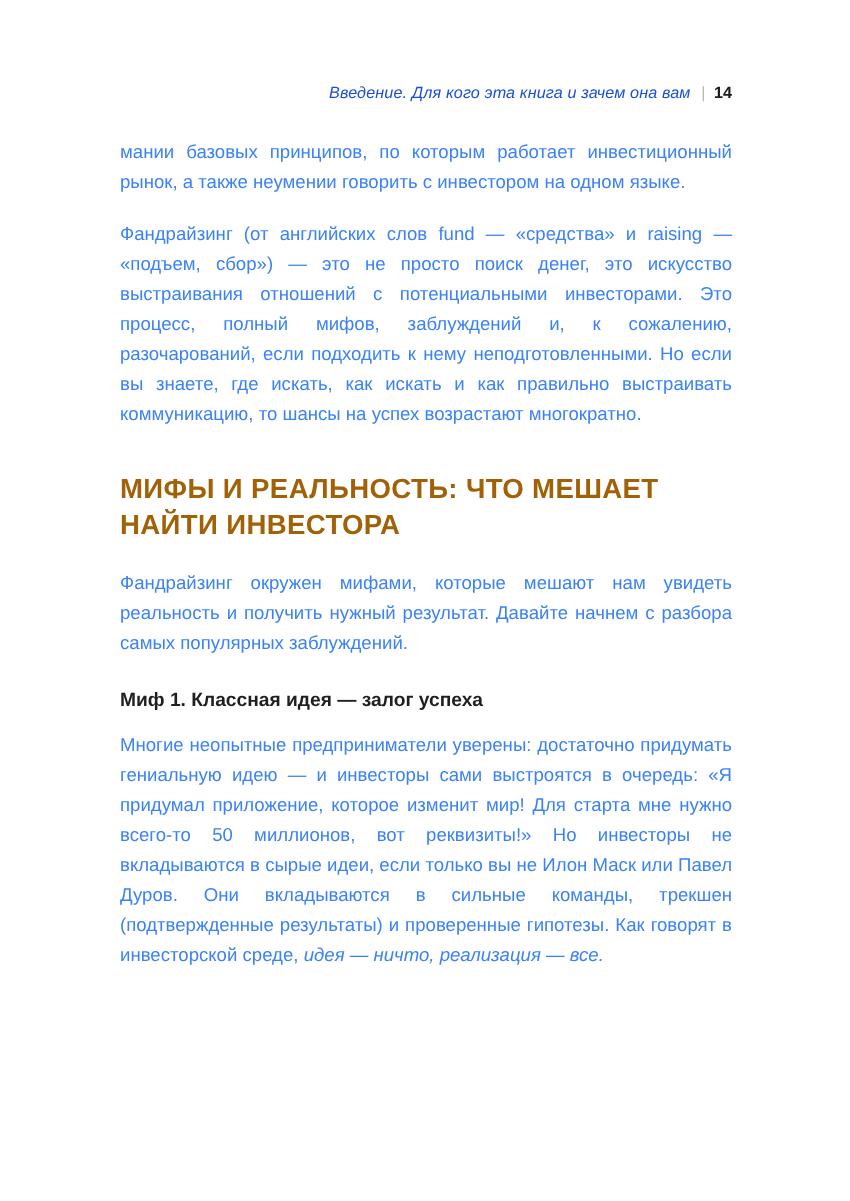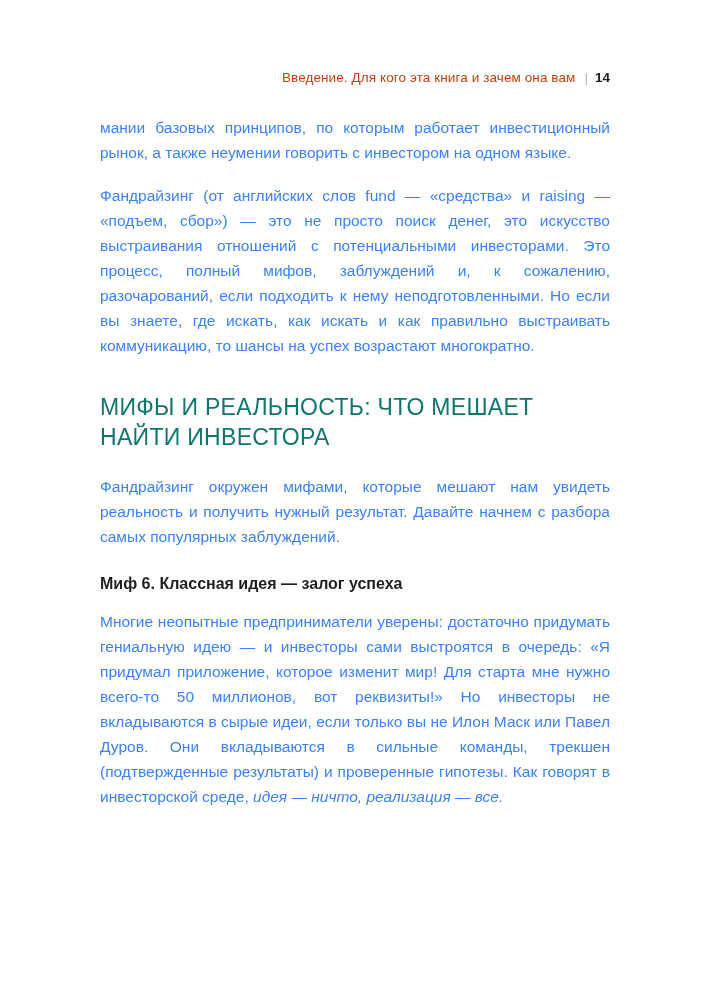--- a/index.html
+++ b/index.html
@@ -20,22 +20,23 @@
   .running-head {
     display: flex;
     justify-content: flex-end;
     align-items: baseline;
     font-size: 13.5px;
     color: #4a4a4a;
     margin-bottom: 30px;
     white-space: nowrap;
   }
   .running-head .running-title {
-    color: #c2410c;
+    color: #1d4ed8;
     letter-spacing: 0.1px;
+    font-style: italic;
   }
   .running-head .sep {
     color: #b9b9b9;
     margin: 0 7px 0 9px;
     font-weight: 400;
   }
   .running-head .page-number {
     color: #1d1d1d;
     font-weight: 700;
   }
@@ -46,22 +47,22 @@
   .text-block p {
     margin: 0 0 18px 0;
     text-align: justify;
     hyphens: auto;
     -webkit-hyphens: auto;
     color: #3b82f6;
   }
   .section-heading {
     font-size: 23px;
     line-height: 30px;
-    font-weight: 400;
-    color: #0f766e;
+    font-weight: 700;
+    color: #a16207;
     letter-spacing: 0.3px;
     margin: 34px 0 22px 0;
     text-align: left;
   }
   .myth-heading {
     font-size: 16px;
     line-height: 21px;
     font-weight: 700;
     color: #1f1f1f;
     margin: 24px 0 15px 0;
@@ -85,20 +86,20 @@
   <main class="text-block">
 
     <p>мании базовых принципов, по которым работает инвестиционный рынок, а также неумении говорить с инвестором на одном языке.</p>
 
     <p>Фандрайзинг (от английских слов fund — «средства» и raising — «подъем, сбор») — это не просто поиск денег, это искусство выстраивания отношений с потенциальными инвесторами. Это процесс, полный мифов, заблуждений и, к сожалению, разочарований, если подходить к нему неподготовленными. Но если вы знаете, где искать, как искать и как правильно выстраивать коммуникацию, то шансы на успех возрастают многократно.</p>
 
     <h1 class="section-heading">МИФЫ И РЕАЛЬНОСТЬ: ЧТО МЕШАЕТ НАЙТИ ИНВЕСТОРА</h1>
 
     <p>Фандрайзинг окружен мифами, которые мешают нам увидеть реальность и получить нужный результат. Давайте начнем с разбора самых популярных заблуждений.</p>
 
-    <h2 class="myth-heading">Миф 6. Классная идея — залог успеха</h2>
+    <h2 class="myth-heading">Миф 1. Классная идея — залог успеха</h2>
 
     <p><span>Многие неопытные предприниматели уверены: достаточно придумать гениальную идею — и инвесторы сами выстроятся в очередь: «Я придумал приложение, которое изменит мир! Для старта мне нужно всего-то 50 миллионов, вот реквизиты!» Но инвесторы не вкладываются в сырые идеи, если только вы не Илон Маск или Павел Дуров. Они вкладываются в сильные команды, трекшен (подтвержденные результаты) и проверенные гипотезы. Как говорят в инвесторской среде, </span><em>идея — ничто, реализация — все.</em></p>
 
 
   </main>
 
 </div>
 
 </body></html>

